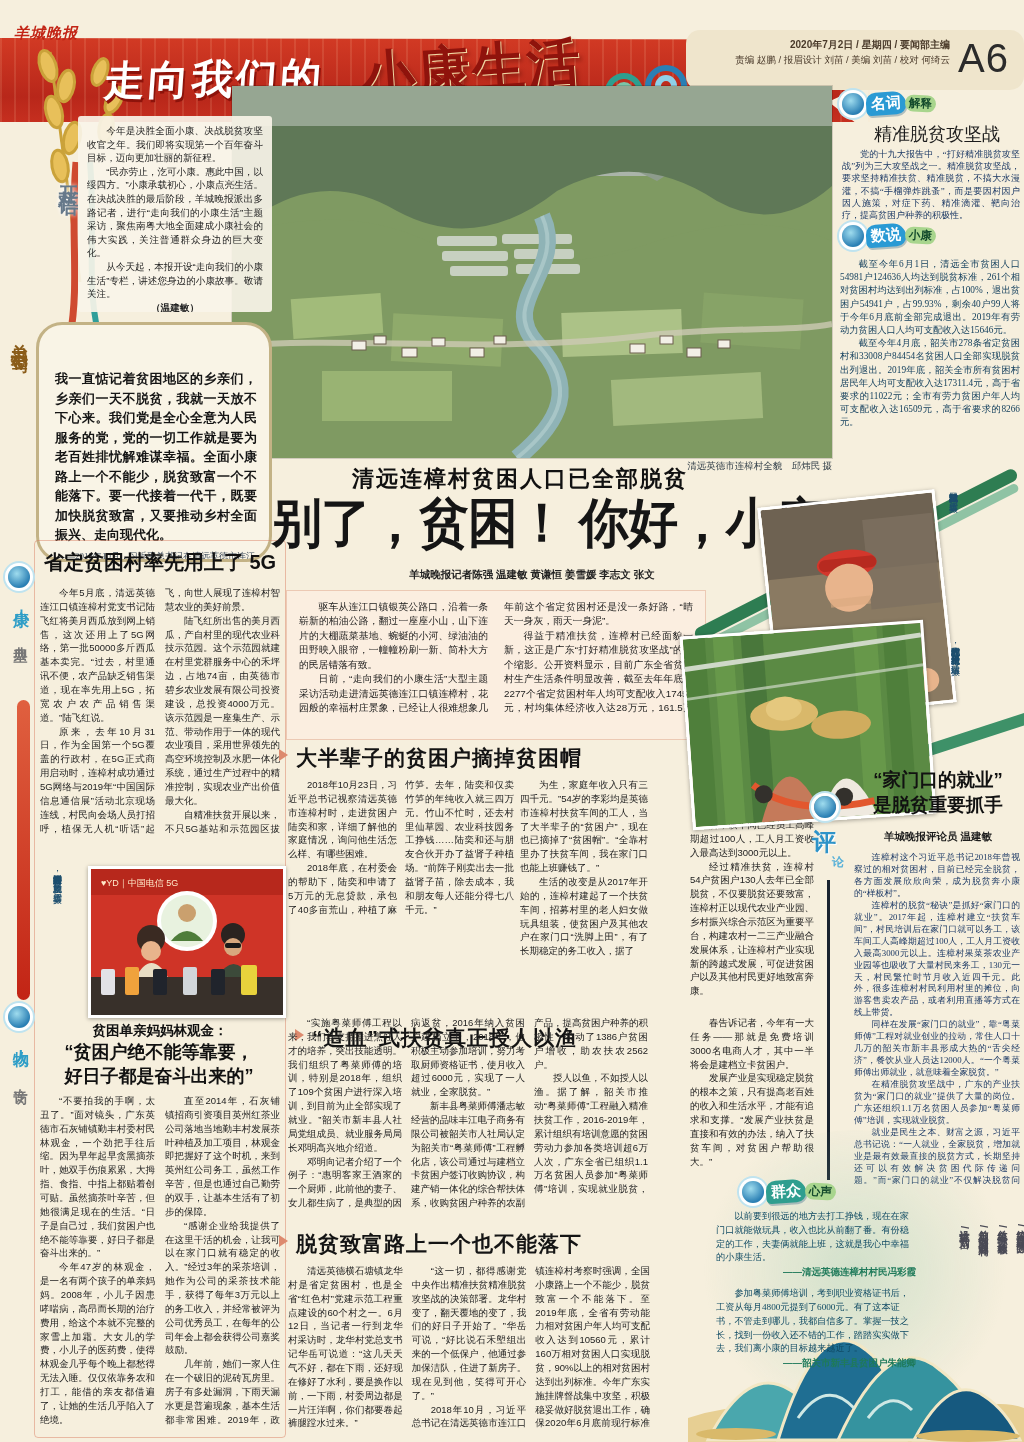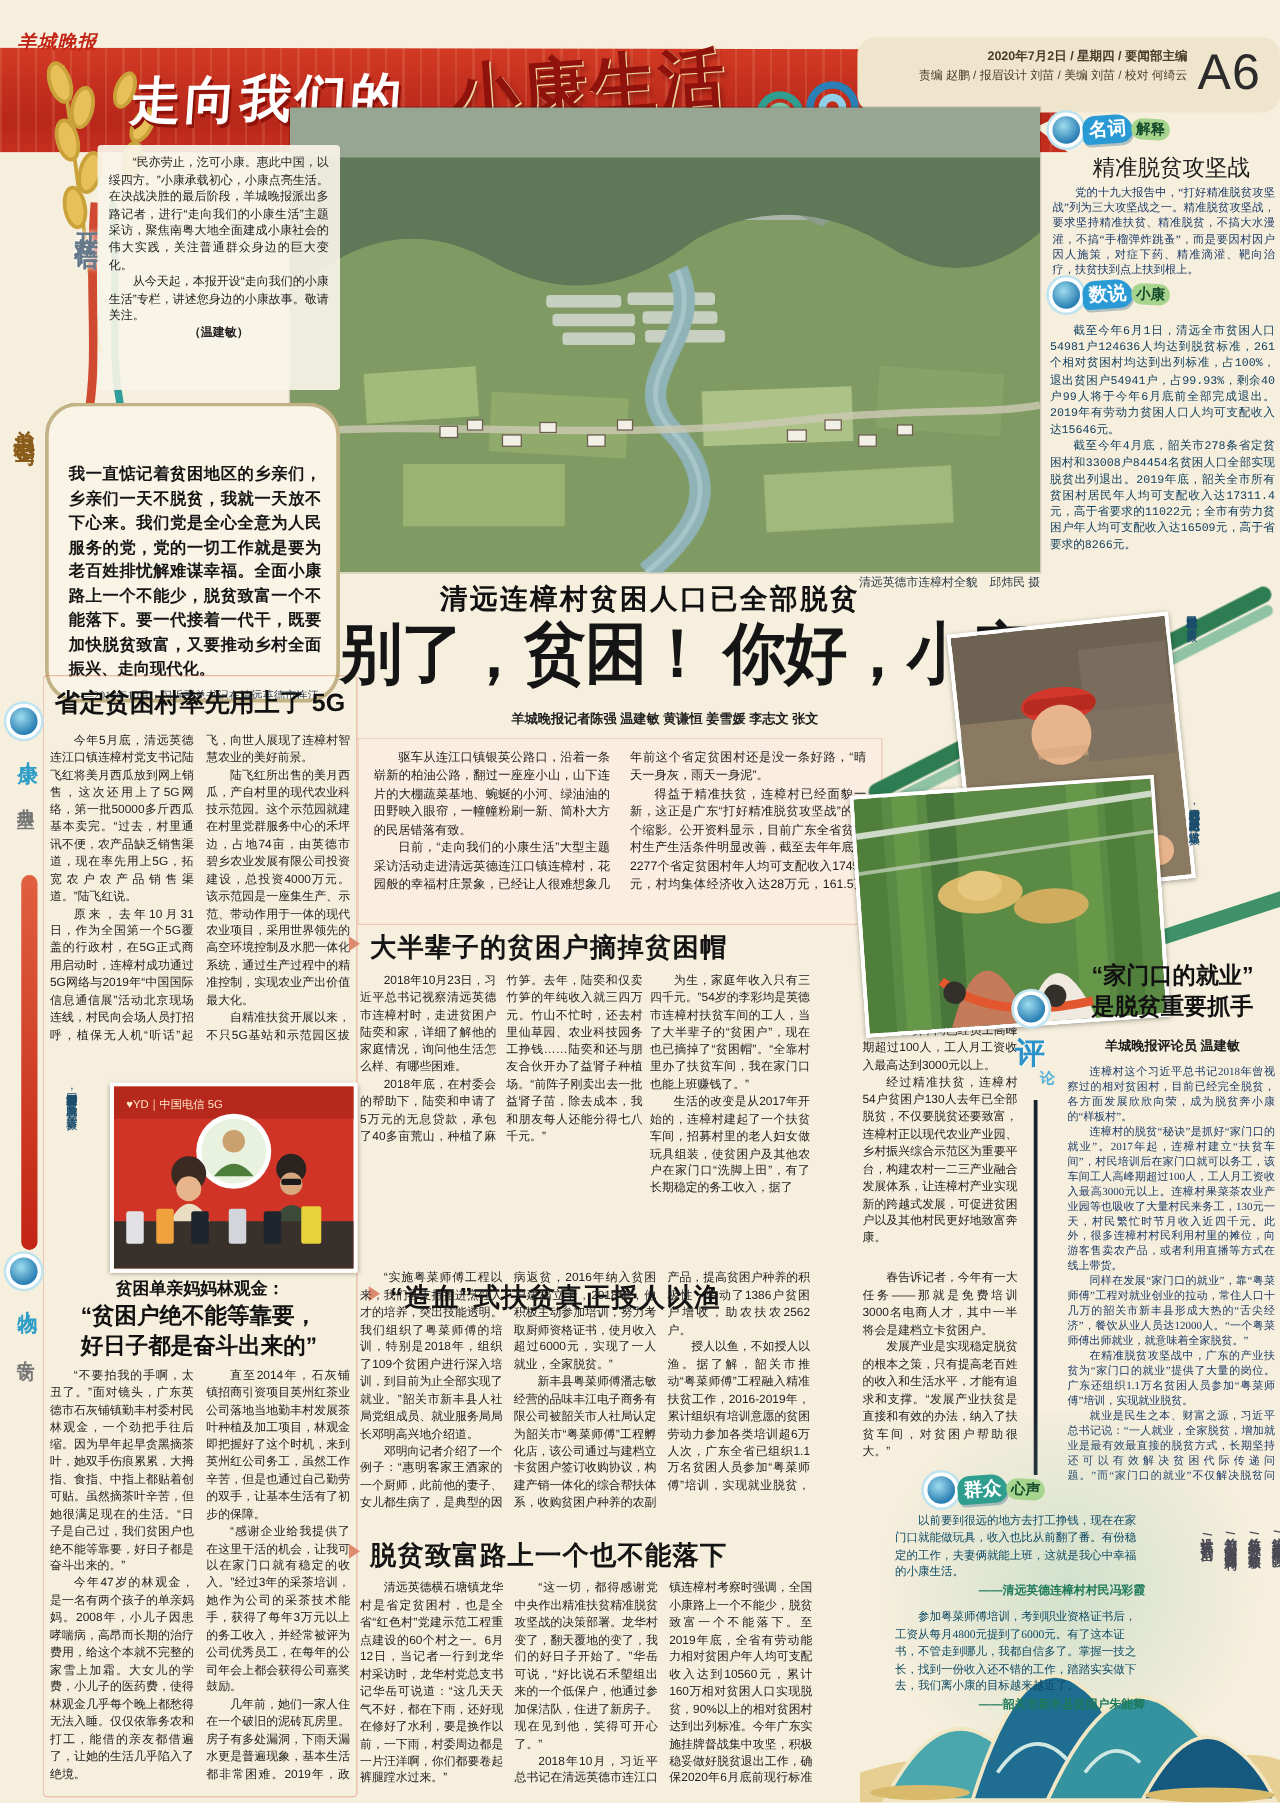--- a/index.html
+++ b/index.html
@@ -61,21 +61,21 @@
           padding:9px 12px;box-sizing:border-box;column-count:2;column-gap:16px;font-size:9.8px;line-height:1.48;overflow:hidden;}
   
   .stripe{border-radius:10px;}
   .photoFrame{border:3px solid #fff;box-shadow:0 1px 4px rgba(0,0,0,.35);overflow:hidden;}
   .pcaption{font-size:9px;color:#1d4e6e;line-height:1.5;font-family:"Liberation Serif",serif;}
   .badge{display:flex;align-items:center;gap:2px;}
   .badge .b1{background:#2a9ad4;color:#fff;font-weight:900;font-size:15px;padding:2px 5px;border-radius:12px 16px 12px 6px;transform:rotate(-4deg);box-shadow:1px 2px 0 rgba(20,80,120,.3);}
   .badge .b2{background:#a8d58d;color:#134a2c;font-weight:800;font-size:11.5px;padding:1px 4px;border-radius:10px;transform:rotate(3deg);margin-left:-3px;}
   .term-title{left:856px;top:122px;width:162px;text-align:center;font-size:18px;font-weight:400;}
   .serifnavy{font-family:"Liberation Serif",serif;color:#1d3a66;}
-  .stats{font-family:Liberation Mono, monospace;color:#14405e;}
+  .stats{font-family:Liberation Serif, serif;color:#14405e;}
   .cm-title{left:854px;top:768px;width:168px;text-align:center;font-size:18.5px;font-weight:900;line-height:1.35;color:#111;}
   .cm-byline{left:854px;top:830px;width:168px;text-align:center;font-size:10.5px;font-weight:700;}
   .cm-body{left:854px;top:852px;width:166px;height:332px;font-size:8.8px;line-height:1.36;overflow:hidden;}
   .ping-line{left:827px;top:880px;width:3px;height:300px;background:#18222e;}
   .voice{margin-bottom:8px;}
   .voice p{margin:0;text-indent:2em;font-size:9.2px;line-height:1.5;color:#0f4a63;font-family:"Liberation Serif",serif;}
   .voice-author{text-align:right;font-size:9.5px;font-weight:900;color:#1f7a5a;margin-top:1px;}
   .credits{left:952px;top:1222px;height:172px;writing-mode:vertical-rl;font-size:10px;font-weight:700;color:#4a4a55;}
   .credits div{margin-left:5px;letter-spacing:1px;}
   .illus-credit{left:928px;top:1398px;font-size:9px;color:#333;font-weight:700;}
@@ -162,20 +162,21 @@
           <rect x="486" y="254" width="12" height="8"></rect>
       </g>
       <rect width="600" height="40" fill="#c3ccc2" opacity="0.55"></rect>
     </svg>
   </div>
   <div class="abs maincaption">清远英德市连樟村全貌　邱炜民 摄</div>
 
   <div class="abs vtext kailan-label">开栏语</div>
   <div class="abs kailan-panel just">
     <div>
+        <p class="np">今年是决胜全面小康、决战脱贫攻坚收官之年。我们即将实现第一个百年奋斗目标，迈向更加壮丽的新征程。</p>
         <p class="np">“民亦劳止，汔可小康。惠此中国，以绥四方。”小康承载初心，小康点亮生活。在决战决胜的最后阶段，羊城晚报派出多路记者，进行“走向我们的小康生活”主题采访，聚焦南粤大地全面建成小康社会的伟大实践，关注普通群众身边的巨大变化。</p>
         <p class="np">从今天起，本报开设“走向我们的小康生活”专栏，讲述您身边的小康故事。敬请关注。</p>
       </div>
     <div class="kailan-sign">（温建敏）</div>
   </div>
 
   <div class="abs vtext quote-label">总书记金句</div>
   <div class="abs quotebox">
     <div class="quotetext just">我一直惦记着贫困地区的乡亲们，乡亲们一天不脱贫，我就一天放不下心来。我们党是全心全意为人民服务的党，党的一切工作就是要为老百姓排忧解难谋幸福。全面小康路上一个不能少，脱贫致富一个不能落下。要一代接着一代干，既要加快脱贫致富，又要推动乡村全面振兴、走向现代化。</div>
     <div class="quoteattr" style="text-align:center;">——2018年10月，习近平总书记在清远英德市连江口镇连樟村考察时强调</div>
@@ -340,21 +341,21 @@
   </div>
   <div class="abs vtext pcaption" style="left:948px;top:640px;height:176px;">连樟村的现代农业大棚，村民不用弯腰就把活干了　温建敏 摄</div>
 
   <div class="abs badge" style="left:842px;top:92px;">
     <span class="ring-icon" style="position:static;display:inline-block;"></span>
     <span class="b1">名词</span>
     <span class="b2">解释</span>
   </div>
   <div class="abs term-title">精准脱贫攻坚战</div>
   <div class="abs serifnavy just" style="left:842px;top:148px;width:178px;height:78px;font-size:9px;line-height:1.36;overflow:hidden;">
-      <p class="np">党的十九大报告中，“打好精准脱贫攻坚战”列为三大攻坚战之一。精准脱贫攻坚战，要求坚持精准扶贫、精准脱贫，不搞大水漫灌，不搞“手榴弹炸跳蚤”，而是要因村因户因人施策，对症下药、精准滴灌、靶向治疗，扶贫扶到点上扶到根上。</p>
+      <p class="np">党的十九大报告中，“打好精准脱贫攻坚战”列为三大攻坚战之一。精准脱贫攻坚战，要求坚持精准扶贫、精准脱贫，不搞大水漫灌，不搞“手榴弹炸跳蚤”，而是要因村因户因人施策，对症下药、精准滴灌、靶向治疗，提高贫困户种养的积极性。</p>
     </div>
 
   <div class="abs badge" style="left:842px;top:224px;">
     <span class="ring-icon" style="position:static;display:inline-block;"></span>
     <span class="b1">数说</span>
     <span class="b2">小康</span>
   </div>
   <div class="abs stats just" style="left:840px;top:258px;width:180px;height:200px;font-size:9.3px;line-height:1.42;overflow:hidden;">
       <p class="np">截至今年6月1日，清远全市贫困人口54981户124636人均达到脱贫标准，261个相对贫困村均达到出列标准，占100%，退出贫困户54941户，占99.93%，剩余40户99人将于今年6月底前全部完成退出。2019年有劳动力贫困人口人均可支配收入达15646元。</p>
       <p class="np">截至今年4月底，韶关市278条省定贫困村和33008户84454名贫困人口全部实现脱贫出列退出。2019年底，韶关全市所有贫困村居民年人均可支配收入达17311.4元，高于省要求的11022元；全市有劳力贫困户年人均可支配收入达16509元，高于省要求的8266元。</p>

